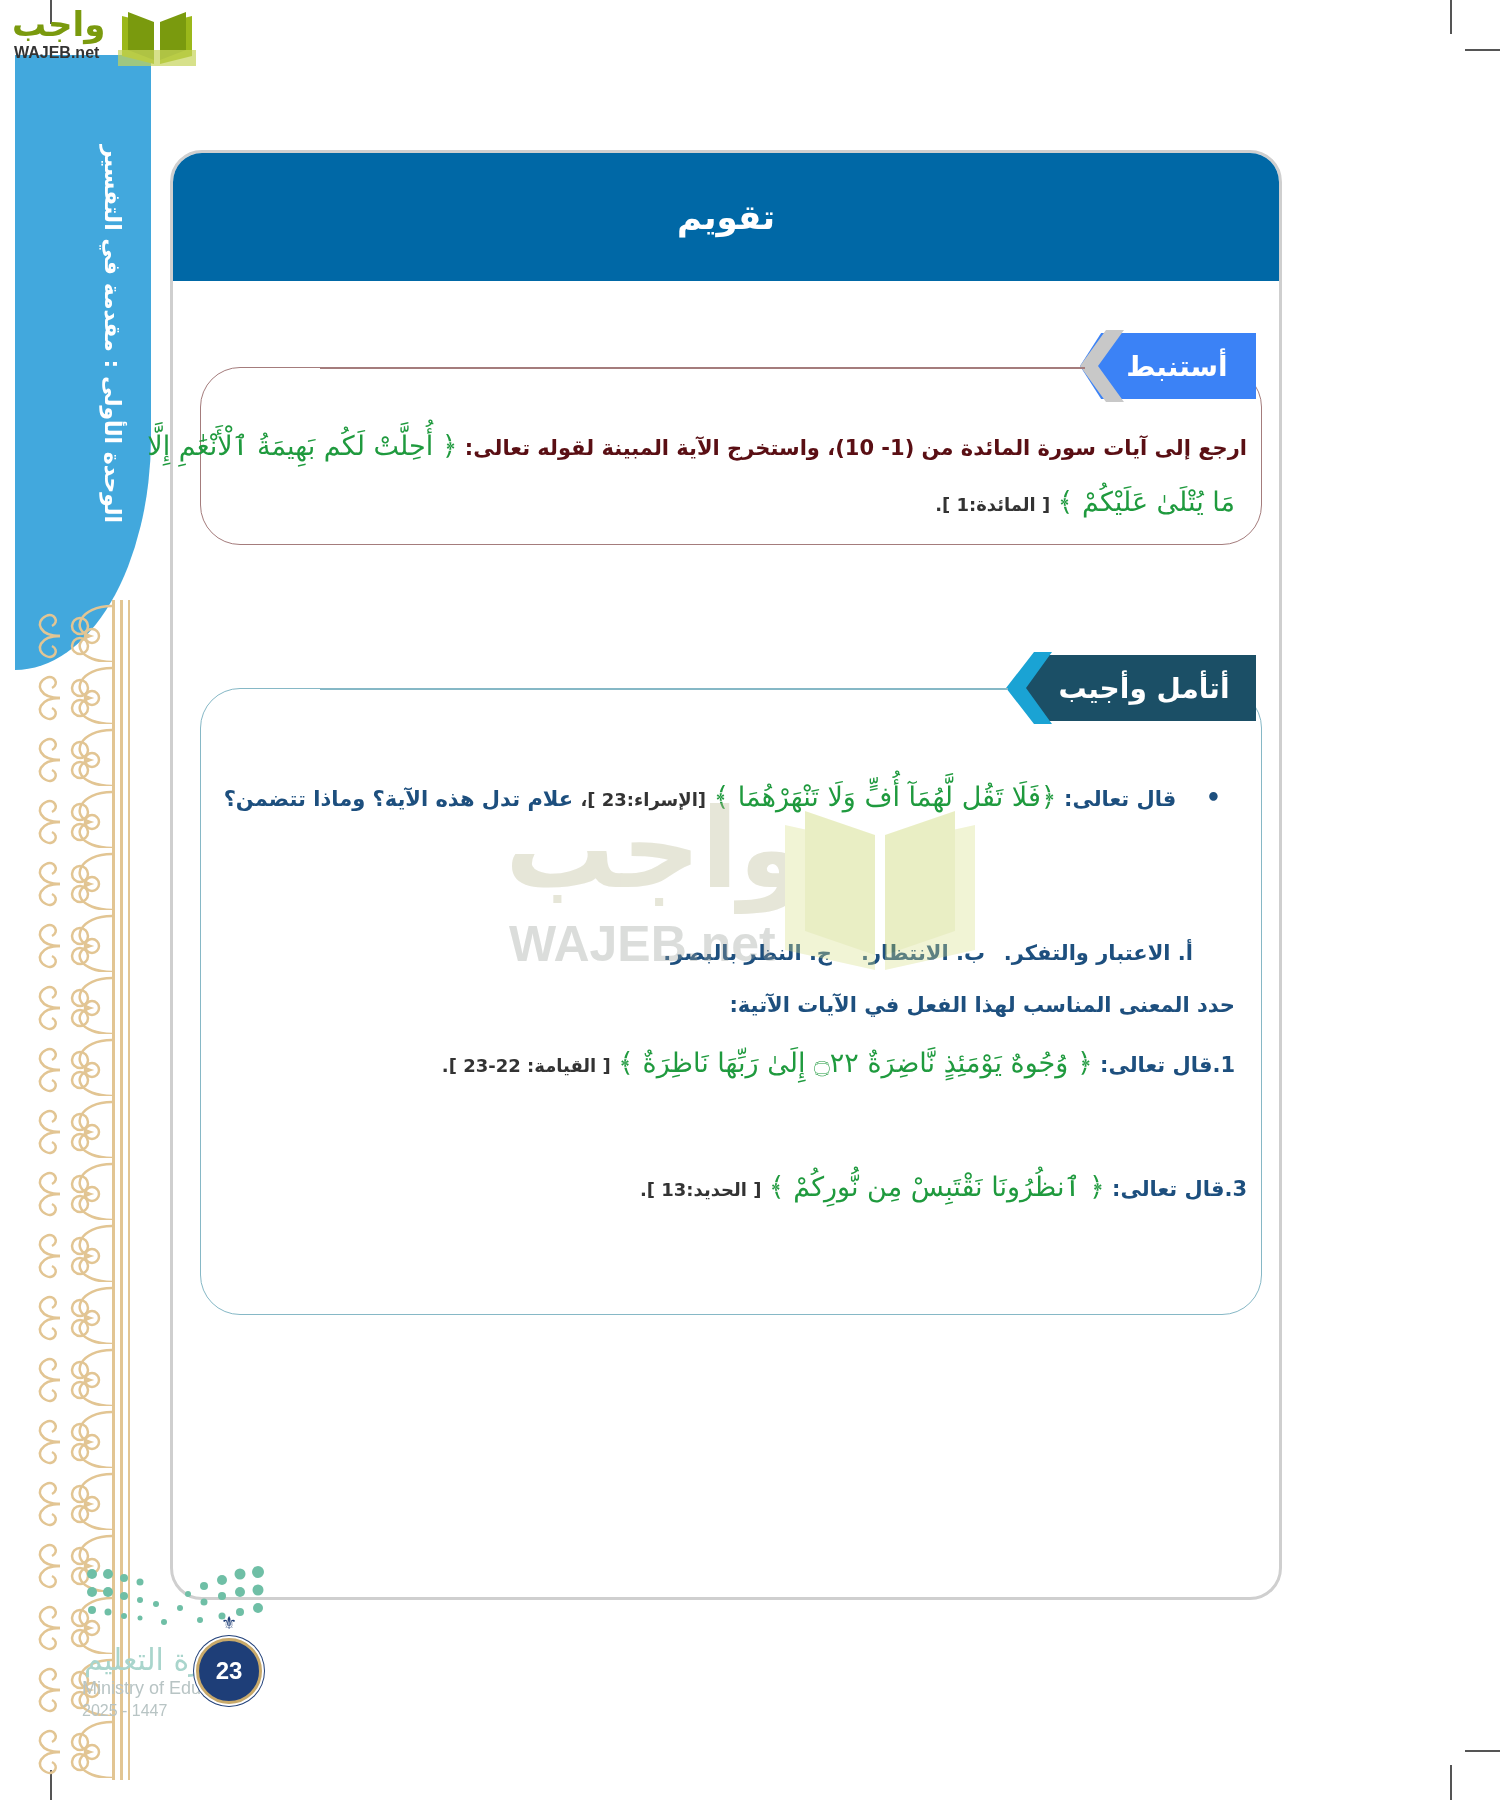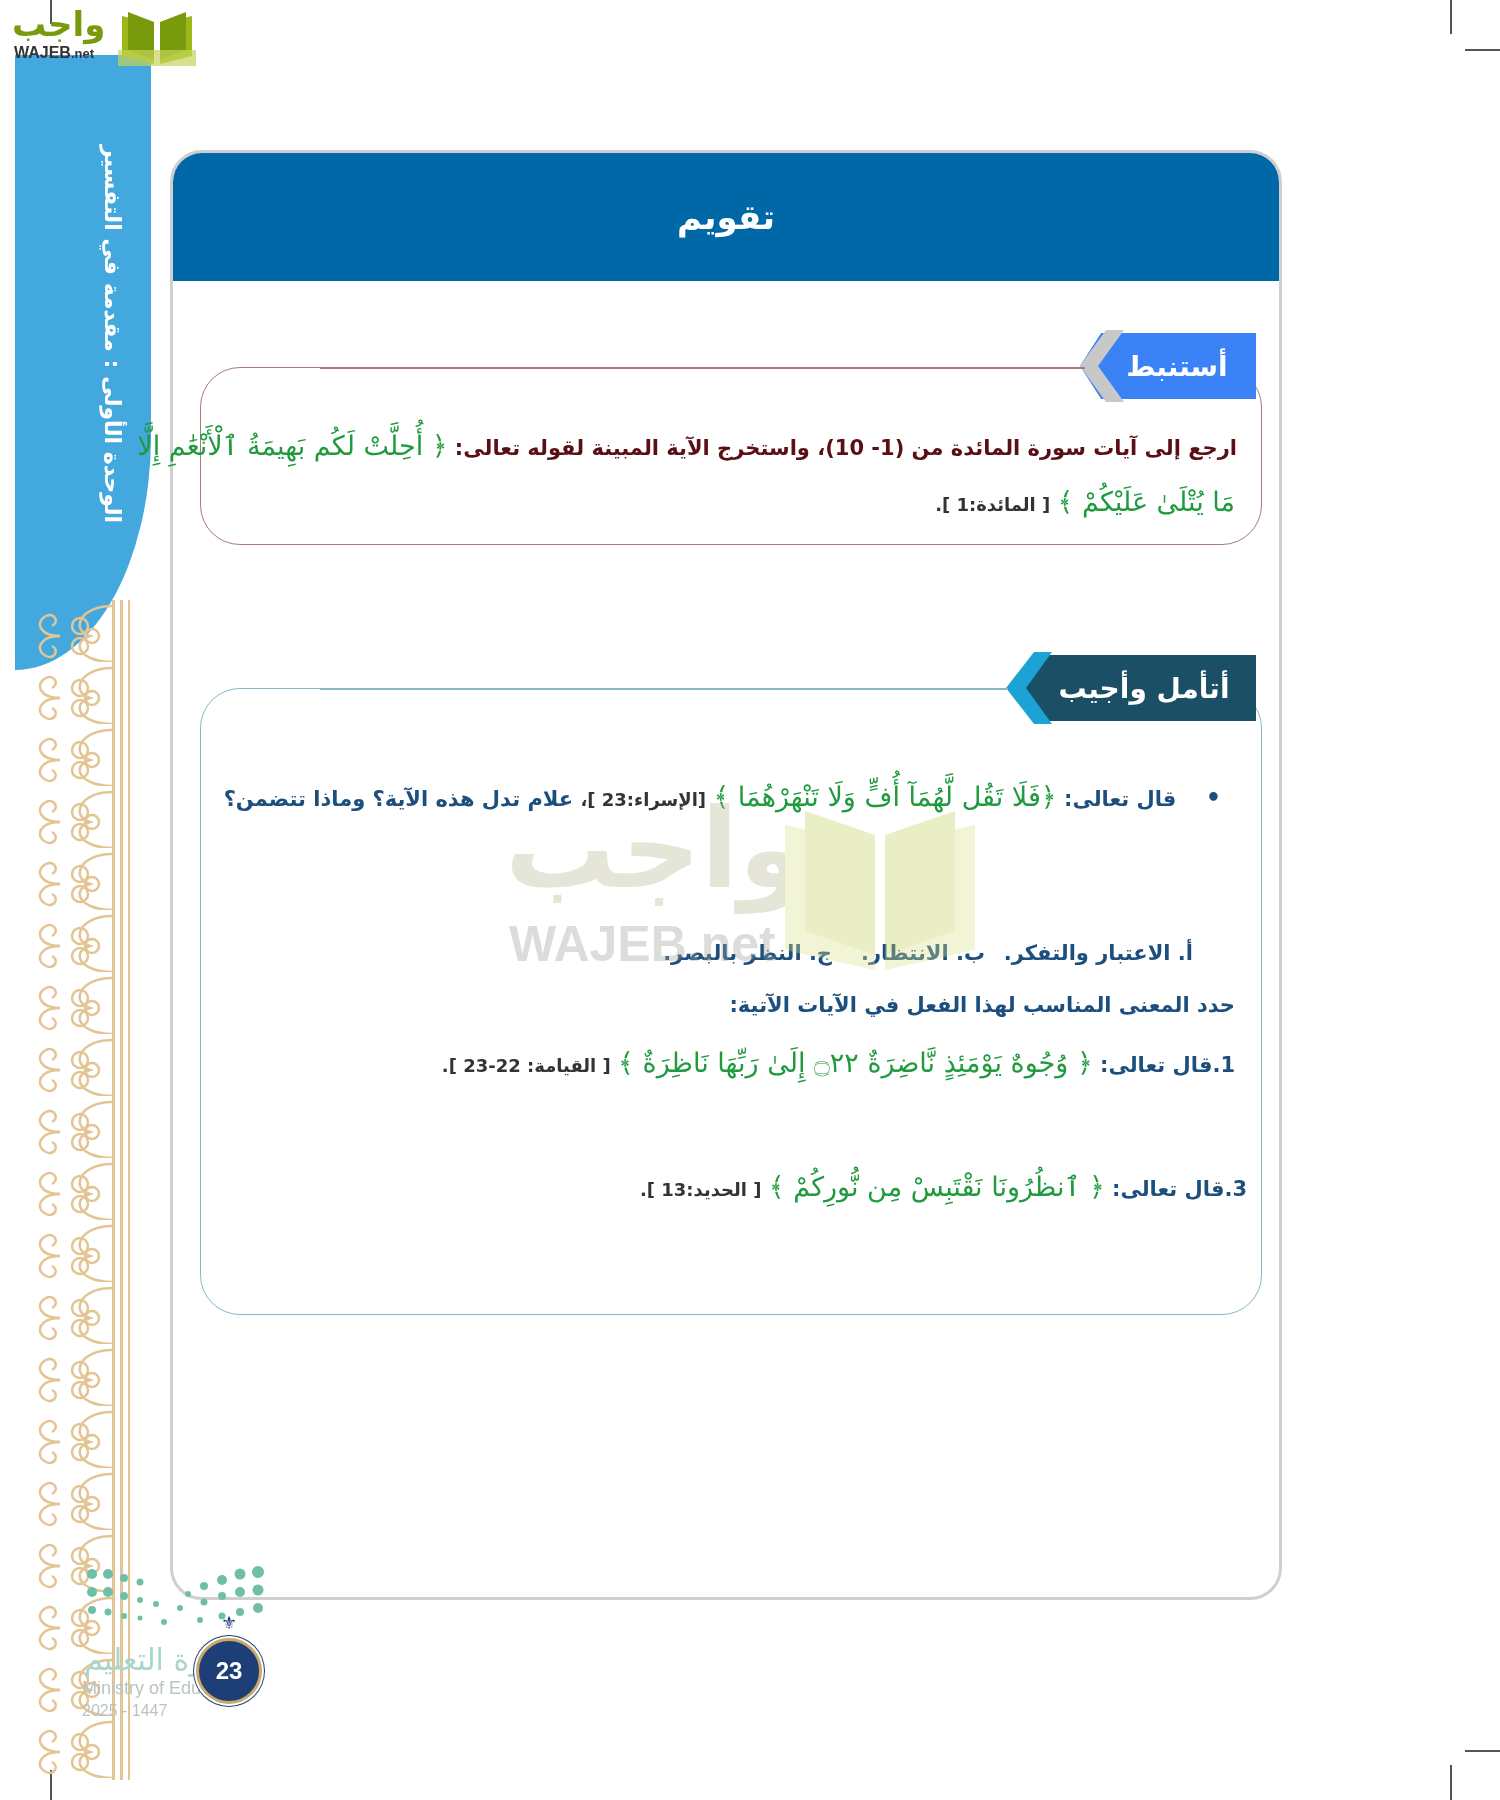--- a/index.html
+++ b/index.html
@@ -4,21 +4,21 @@
 <style>
   * { box-sizing: border-box; margin: 0; padding: 0; }
   html, body { width: 1500px; height: 1800px; background: #ffffff; overflow: hidden; }
   body { position: relative; font-family: "DejaVu Sans", sans-serif; }
 
   .crop { position: absolute; background: #555; }
 
   .brand { position: absolute; left: 10px; top: 8px; width: 180px; height: 60px; }
   .brand .ar { position: absolute; left: 2px; top: -4px; font-size: 34px; font-weight: bold; color: #7a9a0e; font-family: "DejaVu Sans", sans-serif; direction: rtl; }
   .brand .en { position: absolute; left: 4px; top: 36px; font-size: 16px; font-weight: bold; color: #333; font-family: "Liberation Sans", sans-serif; }
-  .brand .en small { font-size: 13px; }
+  .brand .en small { font-size: 16px; }
   .brand .book { position: absolute; left: 108px; top: 2px; width: 78px; height: 56px; }
 
   .side-tab { position: absolute; left: 15px; top: 55px; width: 136px; height: 615px; background: #42a8dd; border-bottom-right-radius: 140px 240px; }
   .side-tab .vtext { position: absolute; right: 26px; top: 90px; writing-mode: vertical-rl; color: #fff; font-weight: bold; font-size: 22px; direction: rtl; letter-spacing: 1px; white-space: nowrap; }
 
   .ornament { position: absolute; left: 20px; top: 600px; width: 110px; height: 1180px; overflow: hidden; }
   .ornament .rail { position: absolute; top: 0; bottom: 0; width: 3px; background: #e2c593; }
 
   .card { position: absolute; left: 170px; top: 150px; width: 1112px; height: 1450px; border: 3px solid #cfcfcf; border-radius: 32px; background: #fff; overflow: hidden; }
   .card-header { position: absolute; left: 0; top: 0; right: 0; height: 128px; background: #0068a6; display: flex; align-items: center; justify-content: center; }
@@ -98,21 +98,21 @@
   </svg>
 </div>
 
 <div class="card">
   <div class="card-header">
     <span class="title">تقويم</span>
   </div>
 </div>
 
 <div class="box box1">
-  <div class="line" style="right:24px; top:62px;">
+  <div class="line" style="right:14px; top:62px;">
     <span class="maroon">ارجع إلى آيات سورة المائدة من (1- 10)، واستخرج الآية المبينة لقوله تعالى:</span>
     <span class="green">﴿ أُحِلَّتْ لَكُم بَهِيمَةُ ٱلْأَنْعَٰمِ إِلَّا</span>
   </div>
   <div class="line" style="right:26px; top:118px;text-align:right;">
     <span class="green">مَا يُتْلَىٰ عَلَيْكُمْ ﴾</span>
     <span class="ref">[ المائدة:1 ].</span>
   </div>
 </div>
 
 <div class="sec-label" style="left:1080px; top:333px; width:176px; background:#3b82f6; clip-path: polygon(12% 0,100% 0,100% 100%,12% 100%,0 50%);">

